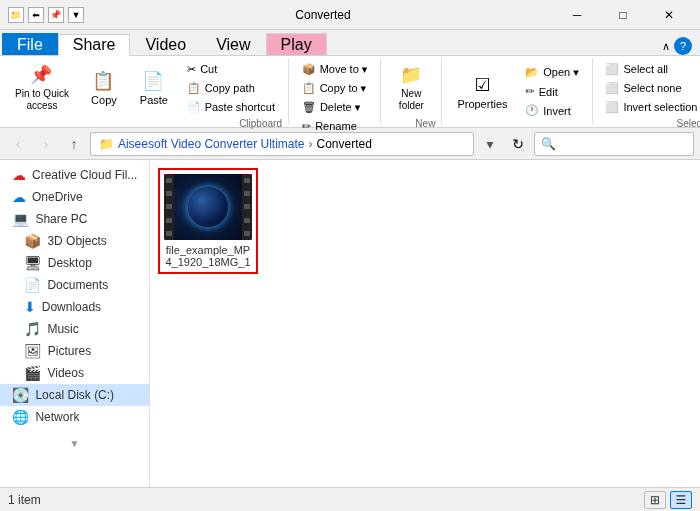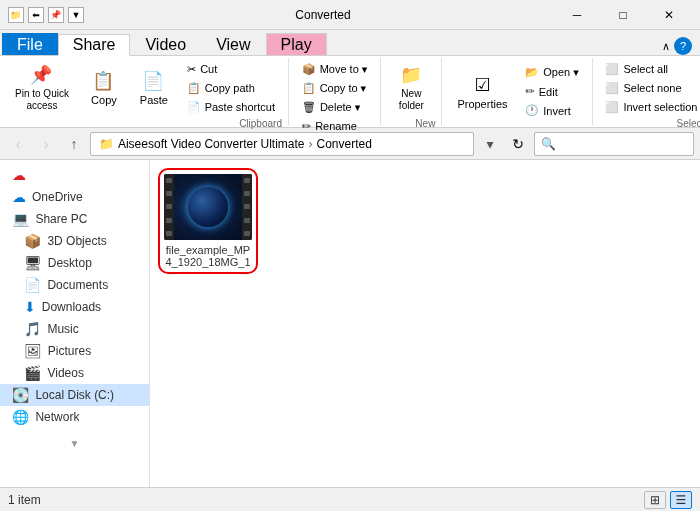--- a/index.html
+++ b/index.html
@@ -209,21 +209,21 @@
       position: relative;
     }
     .file-item {
       display: inline-flex;
       flex-direction: column;
       align-items: center;
       width: 100px;
       padding: 4px;
       cursor: pointer;
       border: 2px solid #e00;
-      border-radius: 10px;
+      border-radius: 0;
     }
     .file-thumbnail {
       width: 88px;
       height: 66px;
       background: #000;
       position: relative;
       overflow: hidden;
       border-radius: 2px;
     }
     .film-strip-left, .film-strip-right {
@@ -439,36 +439,37 @@
     <div class="ribbon-group-label">Select</div>
   </div>
 </div>
 
 <div class="address-bar">
   <div class="nav-btn disabled">‹</div>
   <div class="nav-btn disabled">›</div>
   <div class="nav-btn">↑</div>
   <div class="address-path">
     <span>📁</span>
-    <span style="color:#000000;">Aiseesoft Video Converter Ultimate</span>
+    <span style="color:#1d4ed8;">Aiseesoft Video Converter Ultimate</span>
     <span class="path-sep">›</span>
     <span>Converted</span>
   </div>
   <div class="nav-btn">▾</div>
   <div class="refresh-btn">↻</div>
   <div class="search-box">
     <span style="color:#999;">🔍</span>
   </div>
 </div>
 
 <div class="main-area">
 
   <div class="sidebar">
     <div class="sidebar-item">
       <span class="sidebar-icon" style="color:#da1f26;">☁</span>
+      <span class="sidebar-label">Creative Cloud Fil...</span>
     </div>
     <div class="sidebar-item">
       <span class="sidebar-icon" style="color:#0078d4;">☁</span>
       <span class="sidebar-label">OneDrive</span>
     </div>
     <div class="sidebar-item">
       <span class="sidebar-icon">💻</span>
       <span class="sidebar-label">Share PC</span>
     </div>
     <div class="sidebar-item" style="padding-left:24px;">

